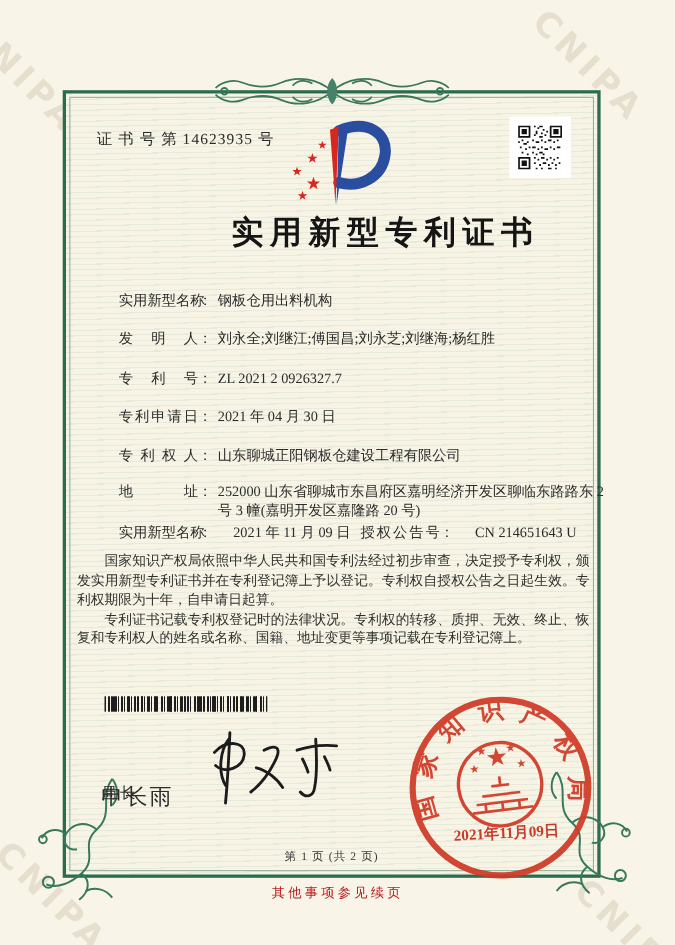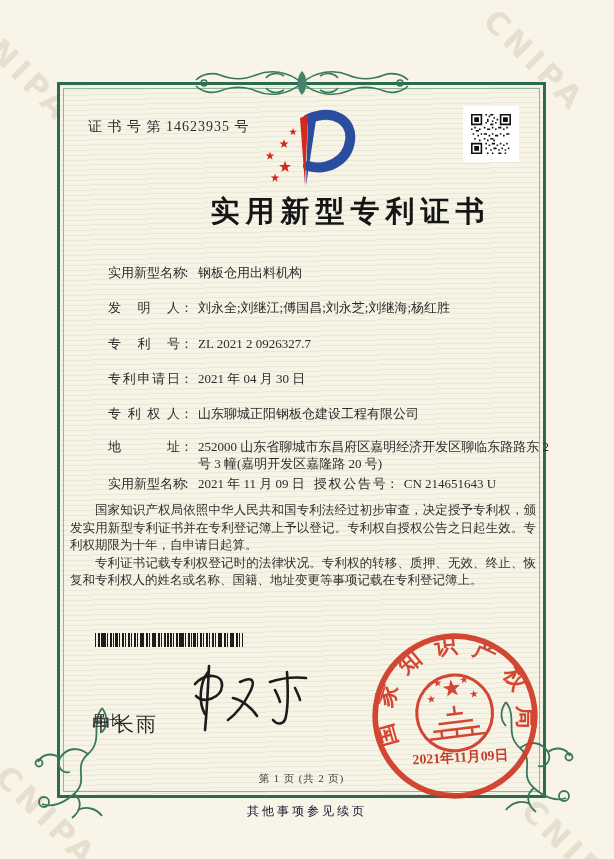--- a/index.html
+++ b/index.html
@@ -35,39 +35,39 @@
     left:57px;top:192px;width:587px;text-align:center;
     font-size:29px;font-weight:bold;letter-spacing:6px;color:#151515;
   }
   .qr-box{left:463px;top:106px;width:56px;height:56px;background:#ffffff;
     display:flex;align-items:center;justify-content:center;}
   
   .field-row{position:absolute;left:108px;font-size:13px;line-height:17px;white-space:nowrap;}
   .flabel{display:inline-block;width:72px;text-align:justify;text-align-last:justify;vertical-align:top;}
   .colon{vertical-align:top;}
   .fvalue{display:inline-block;margin-left:5px;vertical-align:top;width:362px;white-space:normal;}
-  .fvalue-inline{display:inline-block;margin-left:5px;vertical-align:top;white-space:nowrap;}
+  .fvalue-inline{display:inline-block;margin-left:19px;vertical-align:top;white-space:nowrap;}
   .second-pair{margin-left:9px;font-family:Liberation Serif, serif;}
   .body-text{
     left:70px;top:502px;width:466px;font-size:12.5px;line-height:17.5px;
     text-align:justify;color:#30302e;
   }
   .body-text p{margin:0;text-indent:2em;}
   .barcode{
     left:95px;top:633px;width:148px;height:14px;
     background-image:
       repeating-linear-gradient(90deg,#1d1d1d 0 1px,transparent 1px 3px,#1d1d1d 3px 5px,transparent 5px 6px),
       repeating-linear-gradient(90deg,transparent 0 7px,#1d1d1d 7px 9px,transparent 9px 13px);
   }
   .officer-title{left:92px;top:684px;font-size:14px;letter-spacing:3px;font-family:"Liberation Sans","DejaVu Sans",sans-serif;margin-top:28px;}
   .officer-name{left:92px;top:711px;font-size:20px;letter-spacing:2px;font-family:"Liberation Sans","DejaVu Sans",sans-serif;}
   .signature{left:178px;top:656px;}
   .seal{left:368px;top:629px;opacity:0.93;}
   .page-info{left:57px;top:772px;width:489px;text-align:center;font-size:10.5px;letter-spacing:1px;color:#3a3a38;}
-  .cont-note{left:0;top:803px;width:614px;text-align:center;font-size:12px;letter-spacing:3px;color:#0f172a;}
+  .cont-note{left:0;top:803px;width:614px;text-align:center;font-size:12px;letter-spacing:3px;color:#b91c1c;}
   .ornament{pointer-events:none;}
 </style>
 </head>
 <body>
 
 <svg width="0" height="0" style="position:absolute" aria-hidden="true">
   <defs>
     <polygon id="star5" points="0,-9 2.12,-2.91 8.56,-2.78 3.42,1.11 5.29,7.28 0,3.6 -5.29,7.28 -3.42,1.11 -8.56,-2.78 -2.12,-2.91"></polygon>
   </defs>
 </svg>

